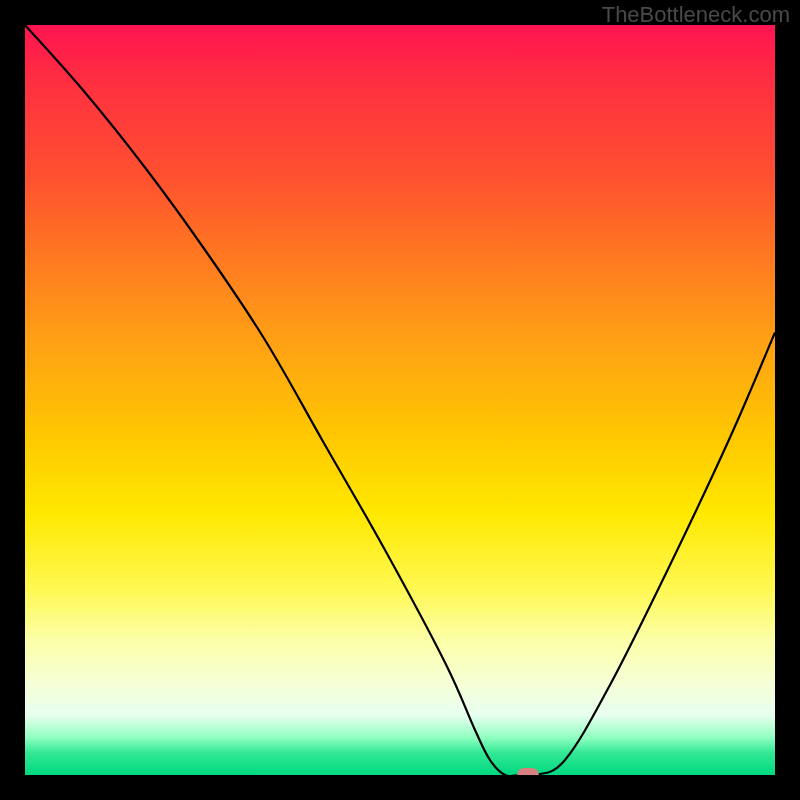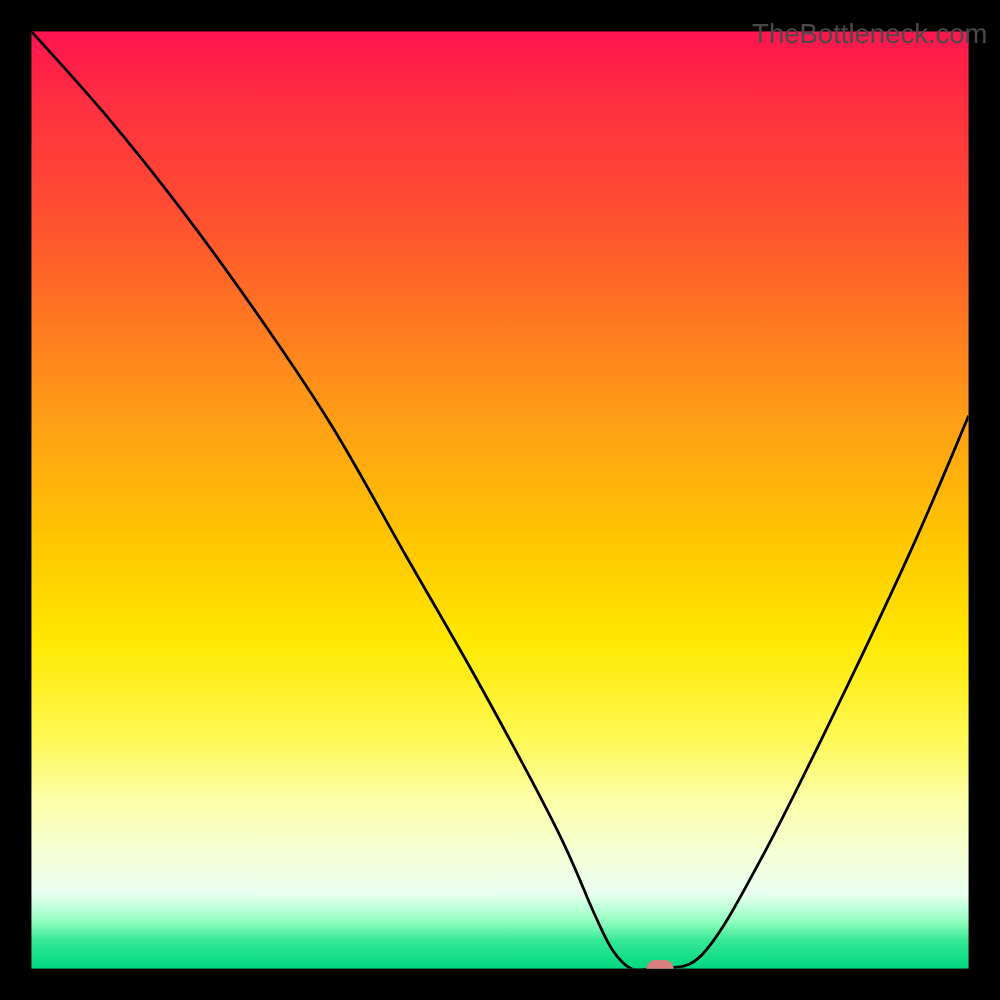--- a/index.html
+++ b/index.html
@@ -12,21 +12,20 @@
     overflow: hidden;
   }
   .watermark {
     position: absolute;
     top: 2px;
     right: 10px;
     color: #4a4a4a;
     font-size: 22px;
     font-weight: 500;
     z-index: 10;
-    margin-top: 12px;
   }
   .plot-area {
     position: absolute;
     left: 25px;
     top: 25px;
     width: 750px;
     height: 750px;
     overflow: hidden;
   }
   .gradient-bg {

